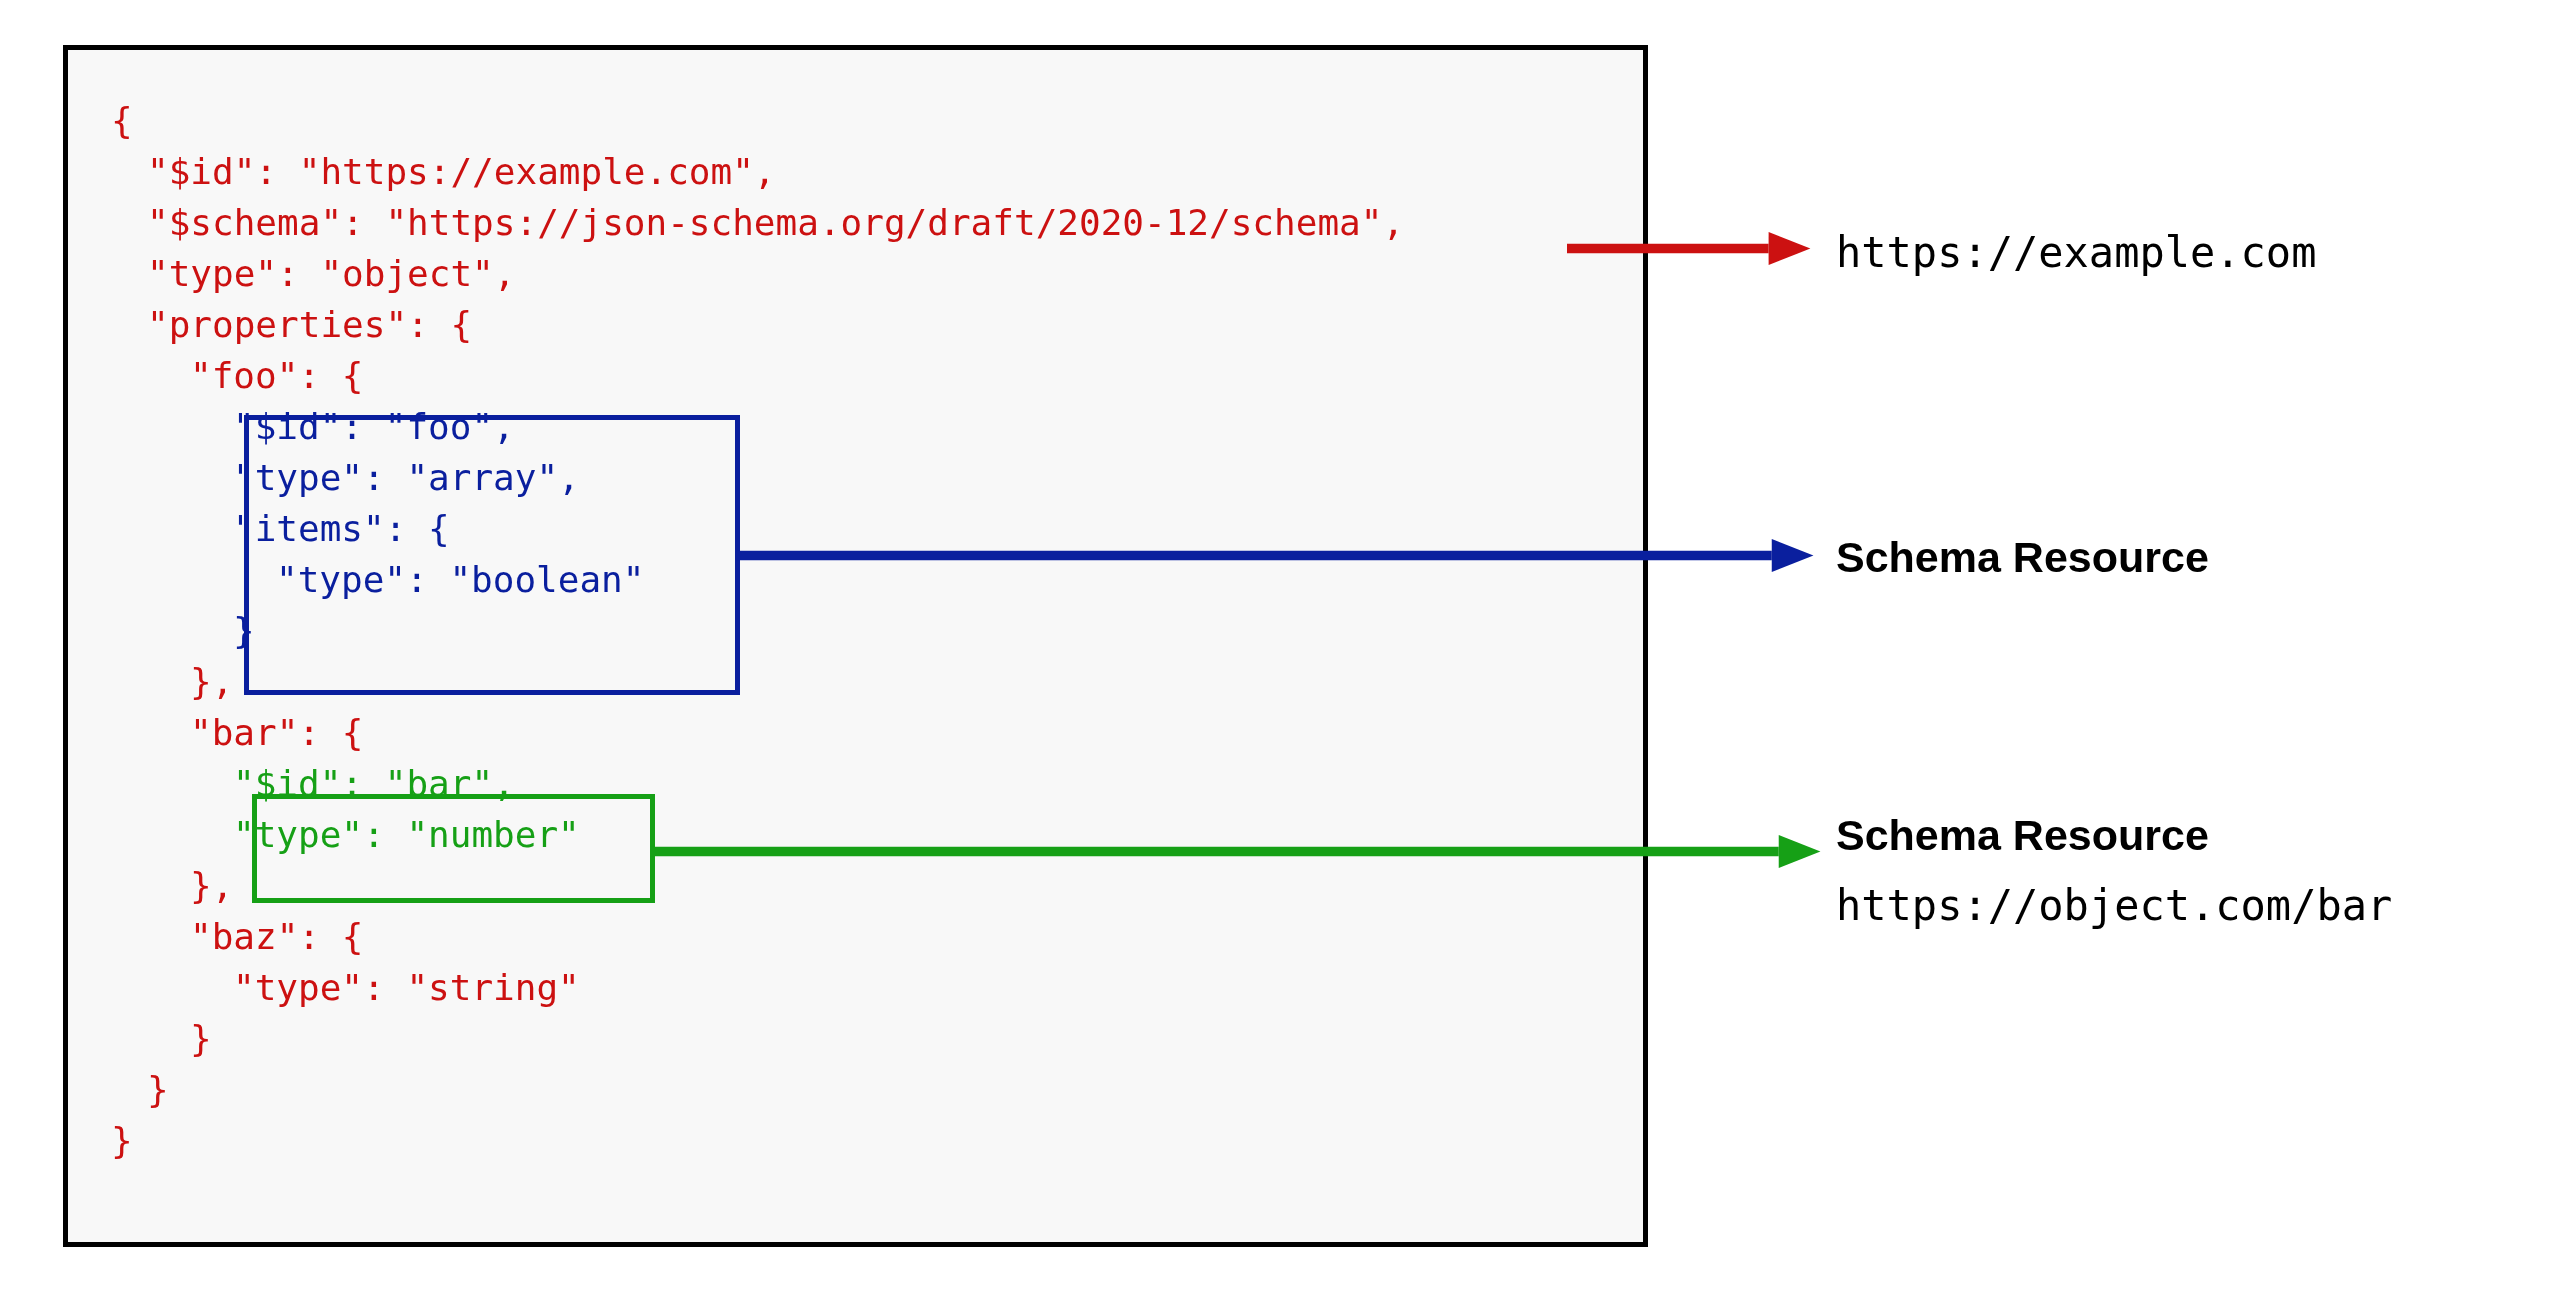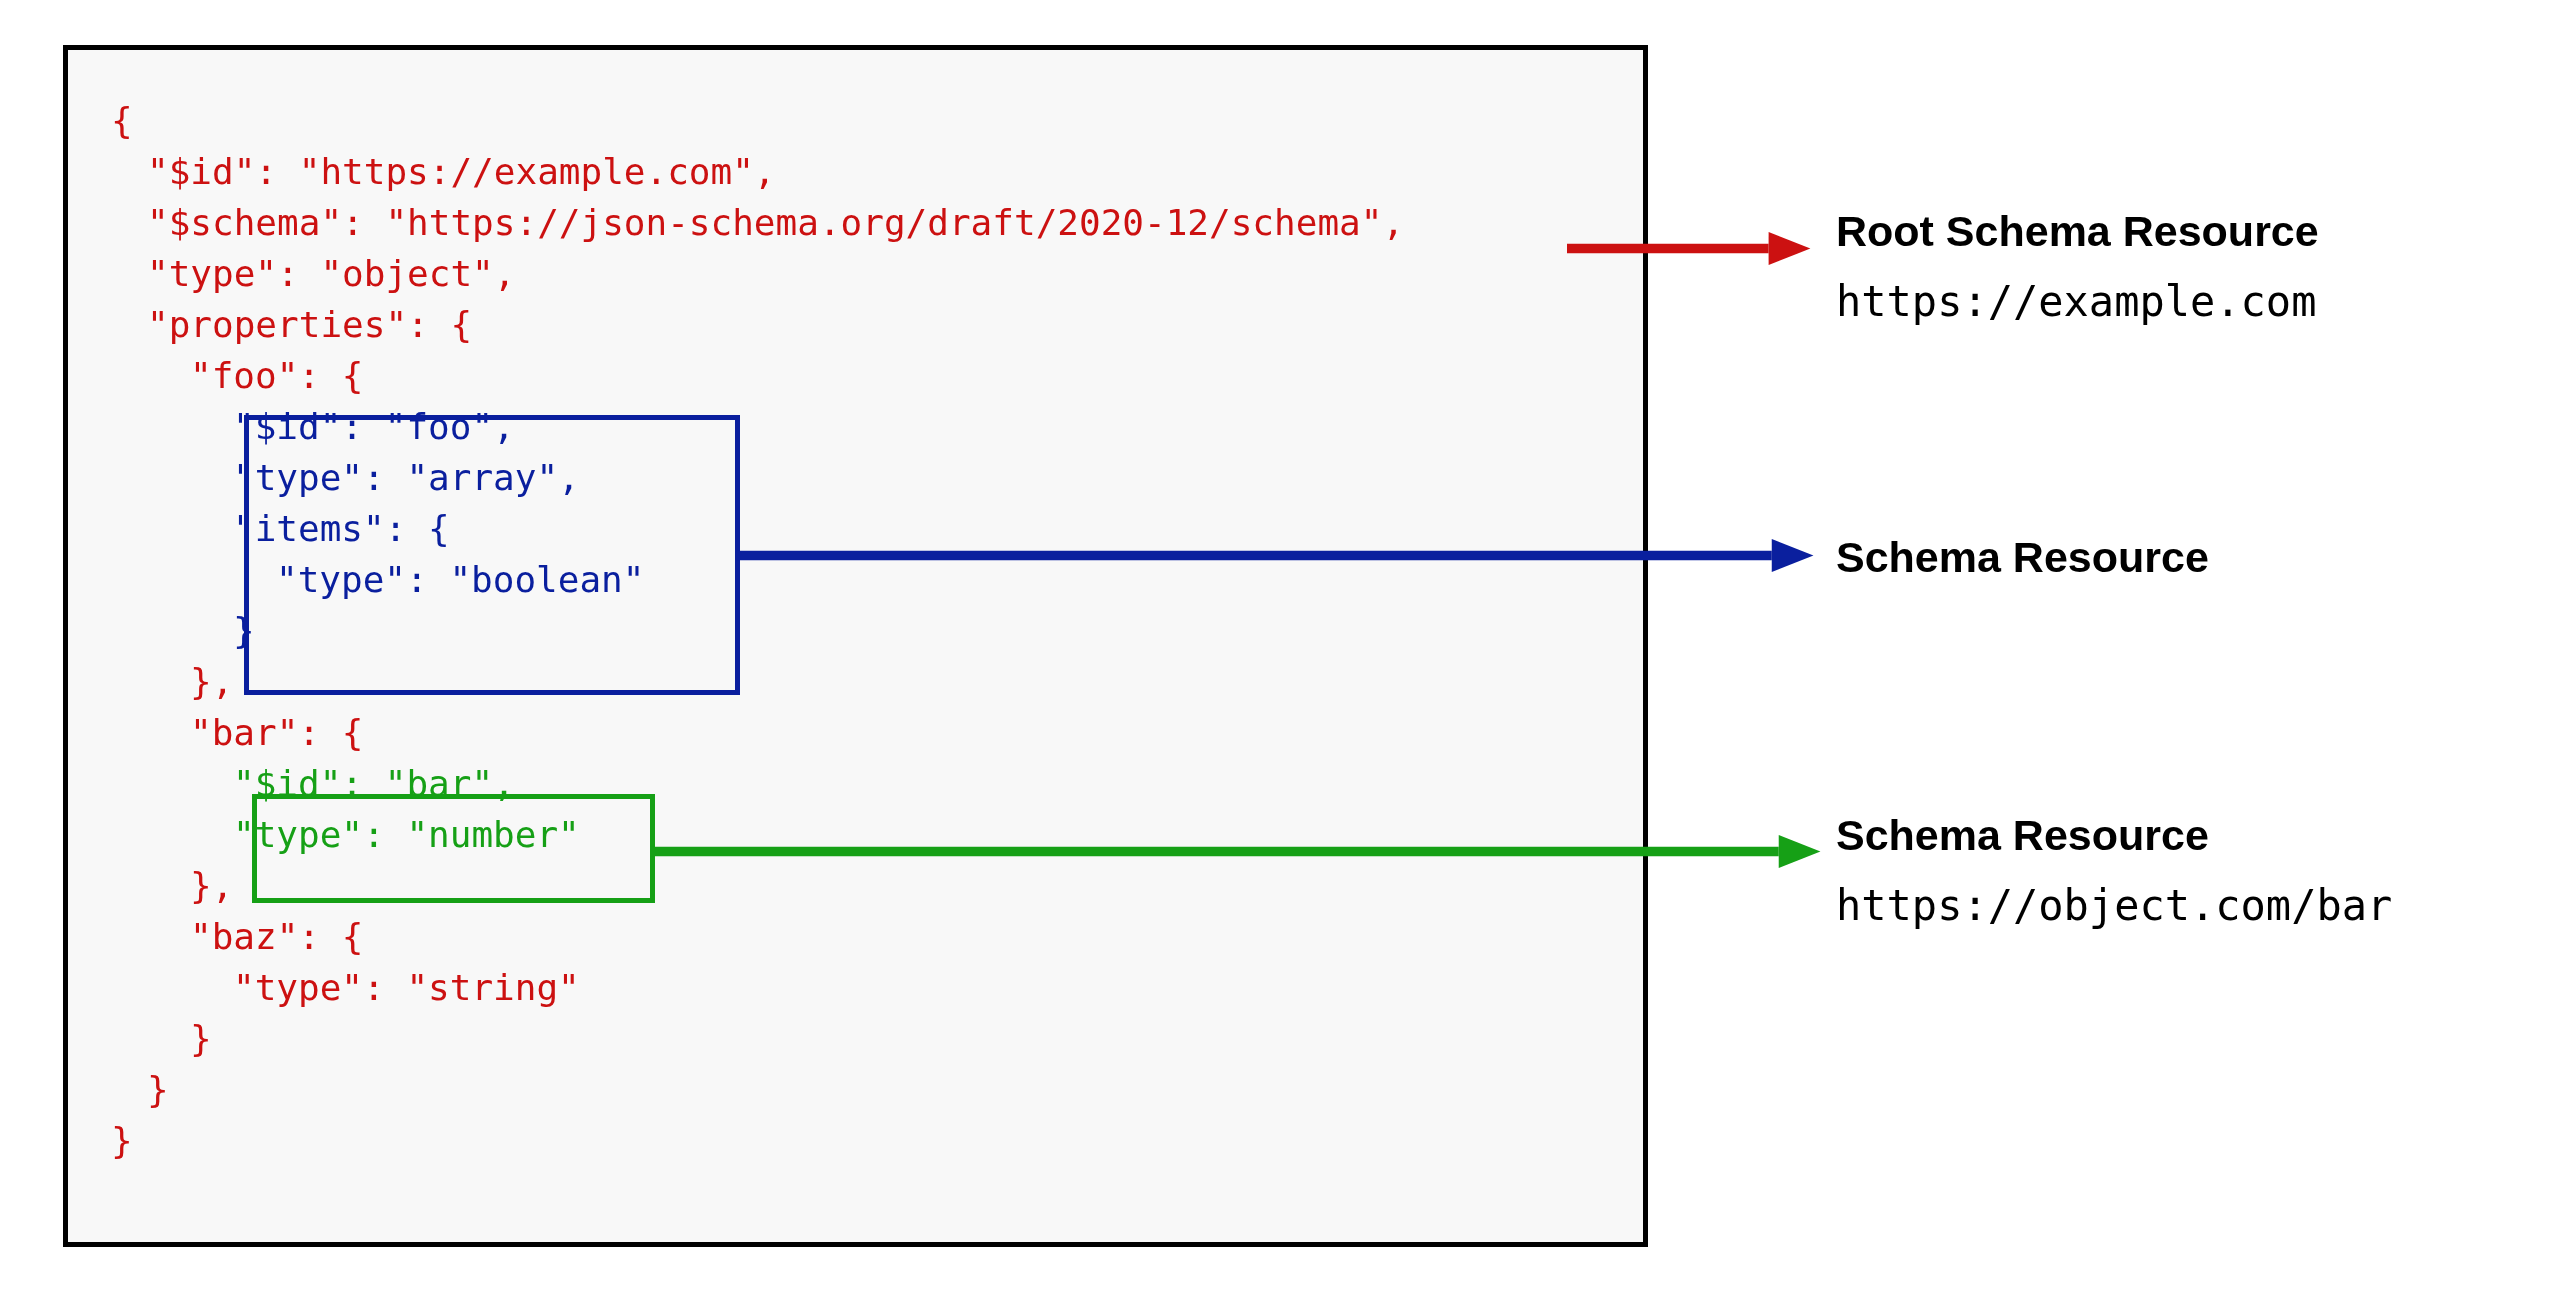--- a/index.html
+++ b/index.html
@@ -115,21 +115,20 @@
   <line x1="0" y1="45" x2="1440" y2="45" stroke="#0a1f9e" stroke-width="13"></line>
   <polygon points="1440,22 1498,45 1440,68" fill="#0a1f9e"></polygon>
 </svg>
 
 <svg class="arrow-svg" style="left:650px; top:819px; width:1215px; height:65px;" viewBox="0 0 1690 90">
   <line x1="0" y1="45" x2="1570" y2="45" stroke="#16a016" stroke-width="13"></line>
   <polygon points="1570,22 1628,45 1570,68" fill="#16a016"></polygon>
 </svg>
 
 <div class="label-group" id="label-root">
-  <div class="label-title">Root Schema Resource</div>
   <div class="label-uri">https://example.com</div>
 </div>
 
 <div class="label-group" id="label-foo">
   <div class="label-title">Schema Resource</div>
 </div>
 
 <div class="label-group" id="label-bar">
   <div class="label-title">Schema Resource</div>
   <div class="label-uri">https://object.com/bar</div>

